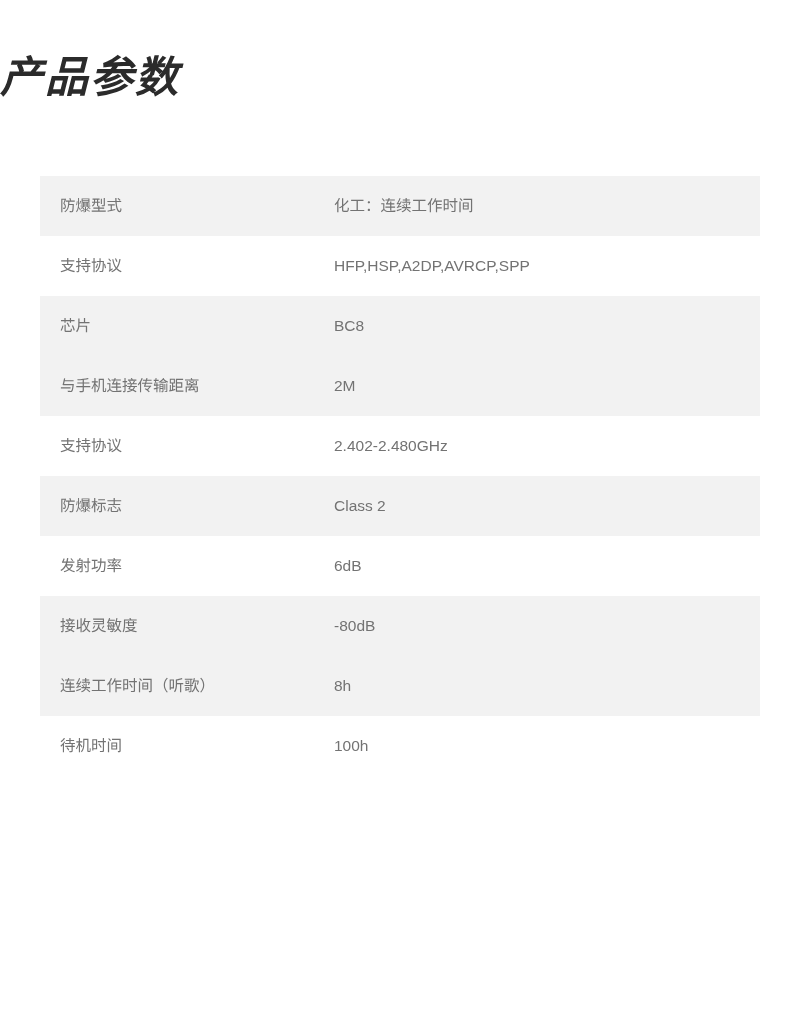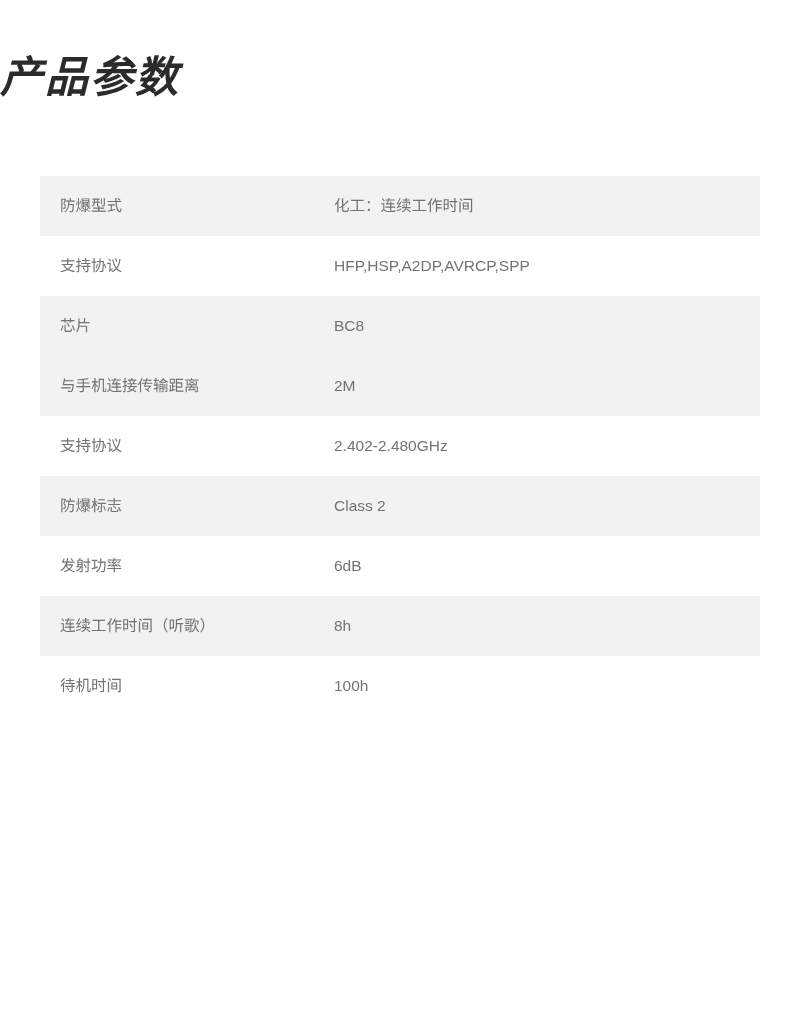--- a/index.html
+++ b/index.html
@@ -107,20 +107,24 @@
       <tr class="shaded">
         <td class="label">防爆标志</td>
         <td class="value">Class 2</td>
       </tr>
 
       <tr class="plain">
         <td class="label">发射功率</td>
         <td class="value">6dB</td>
       </tr>
 
+      <tr class="shaded">
+        <td class="label">接收灵敏度</td>
+        <td class="value">-80dB</td>
+      </tr>
 
 
       <tr class="shaded">
         <td class="label">连续工作时间（听歌）</td>
         <td class="value">8h</td>
       </tr>
 
       <tr class="plain">
         <td class="label">待机时间</td>
         <td class="value">100h</td>

